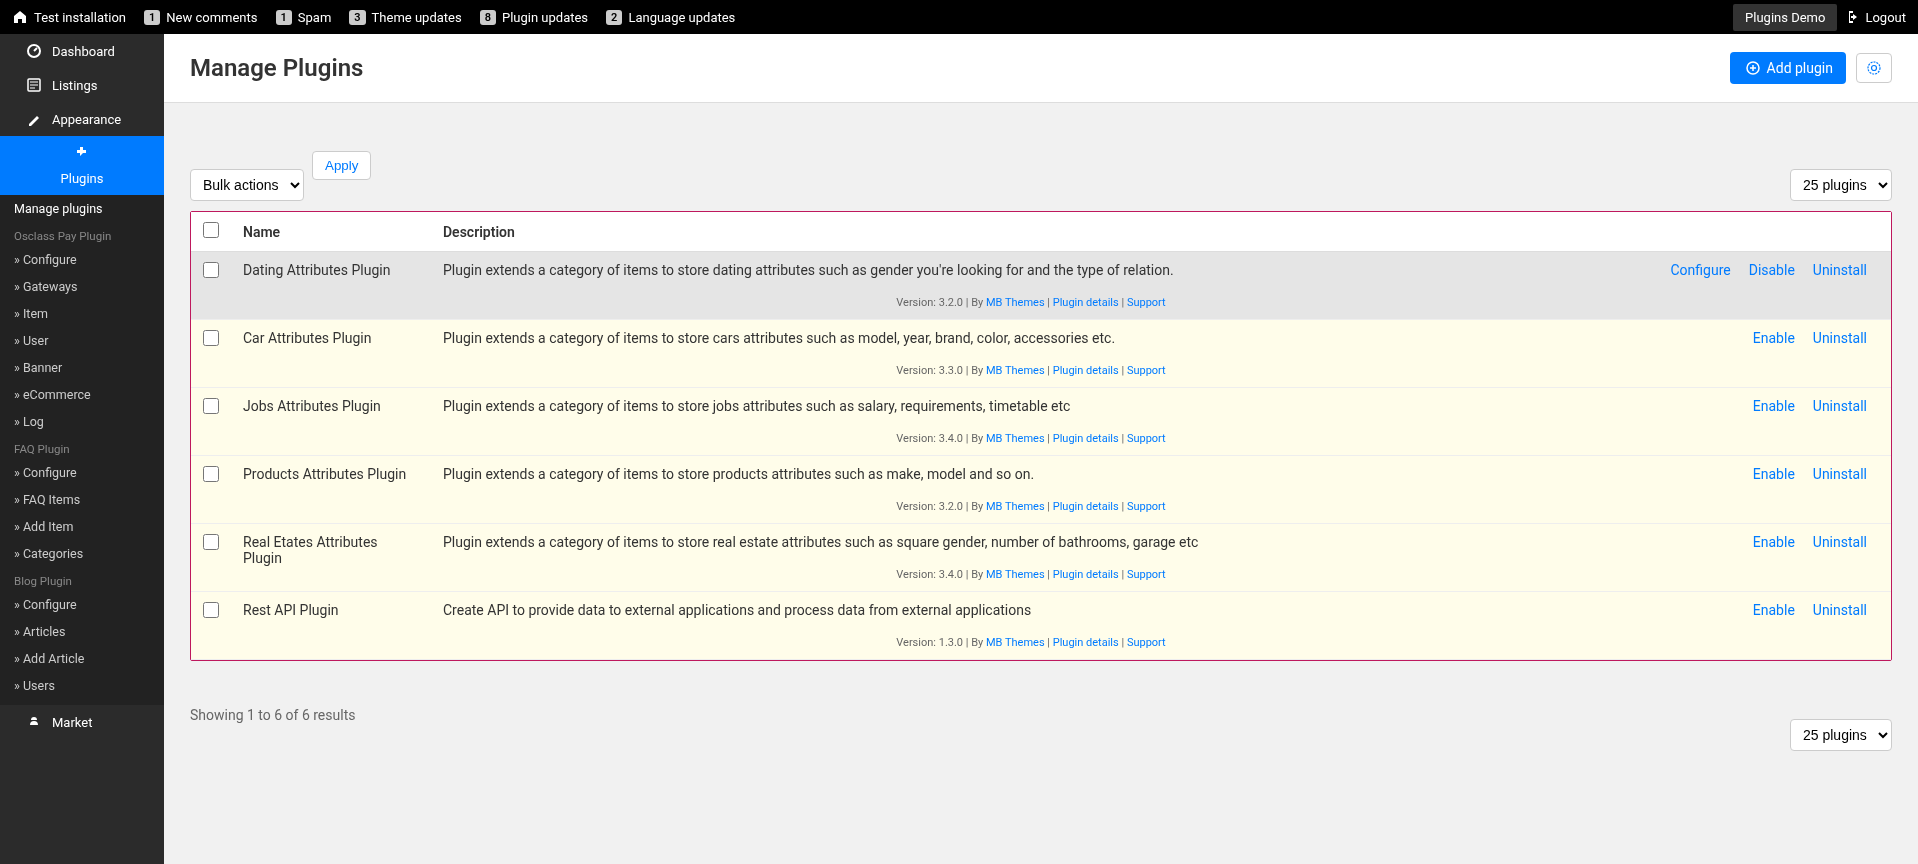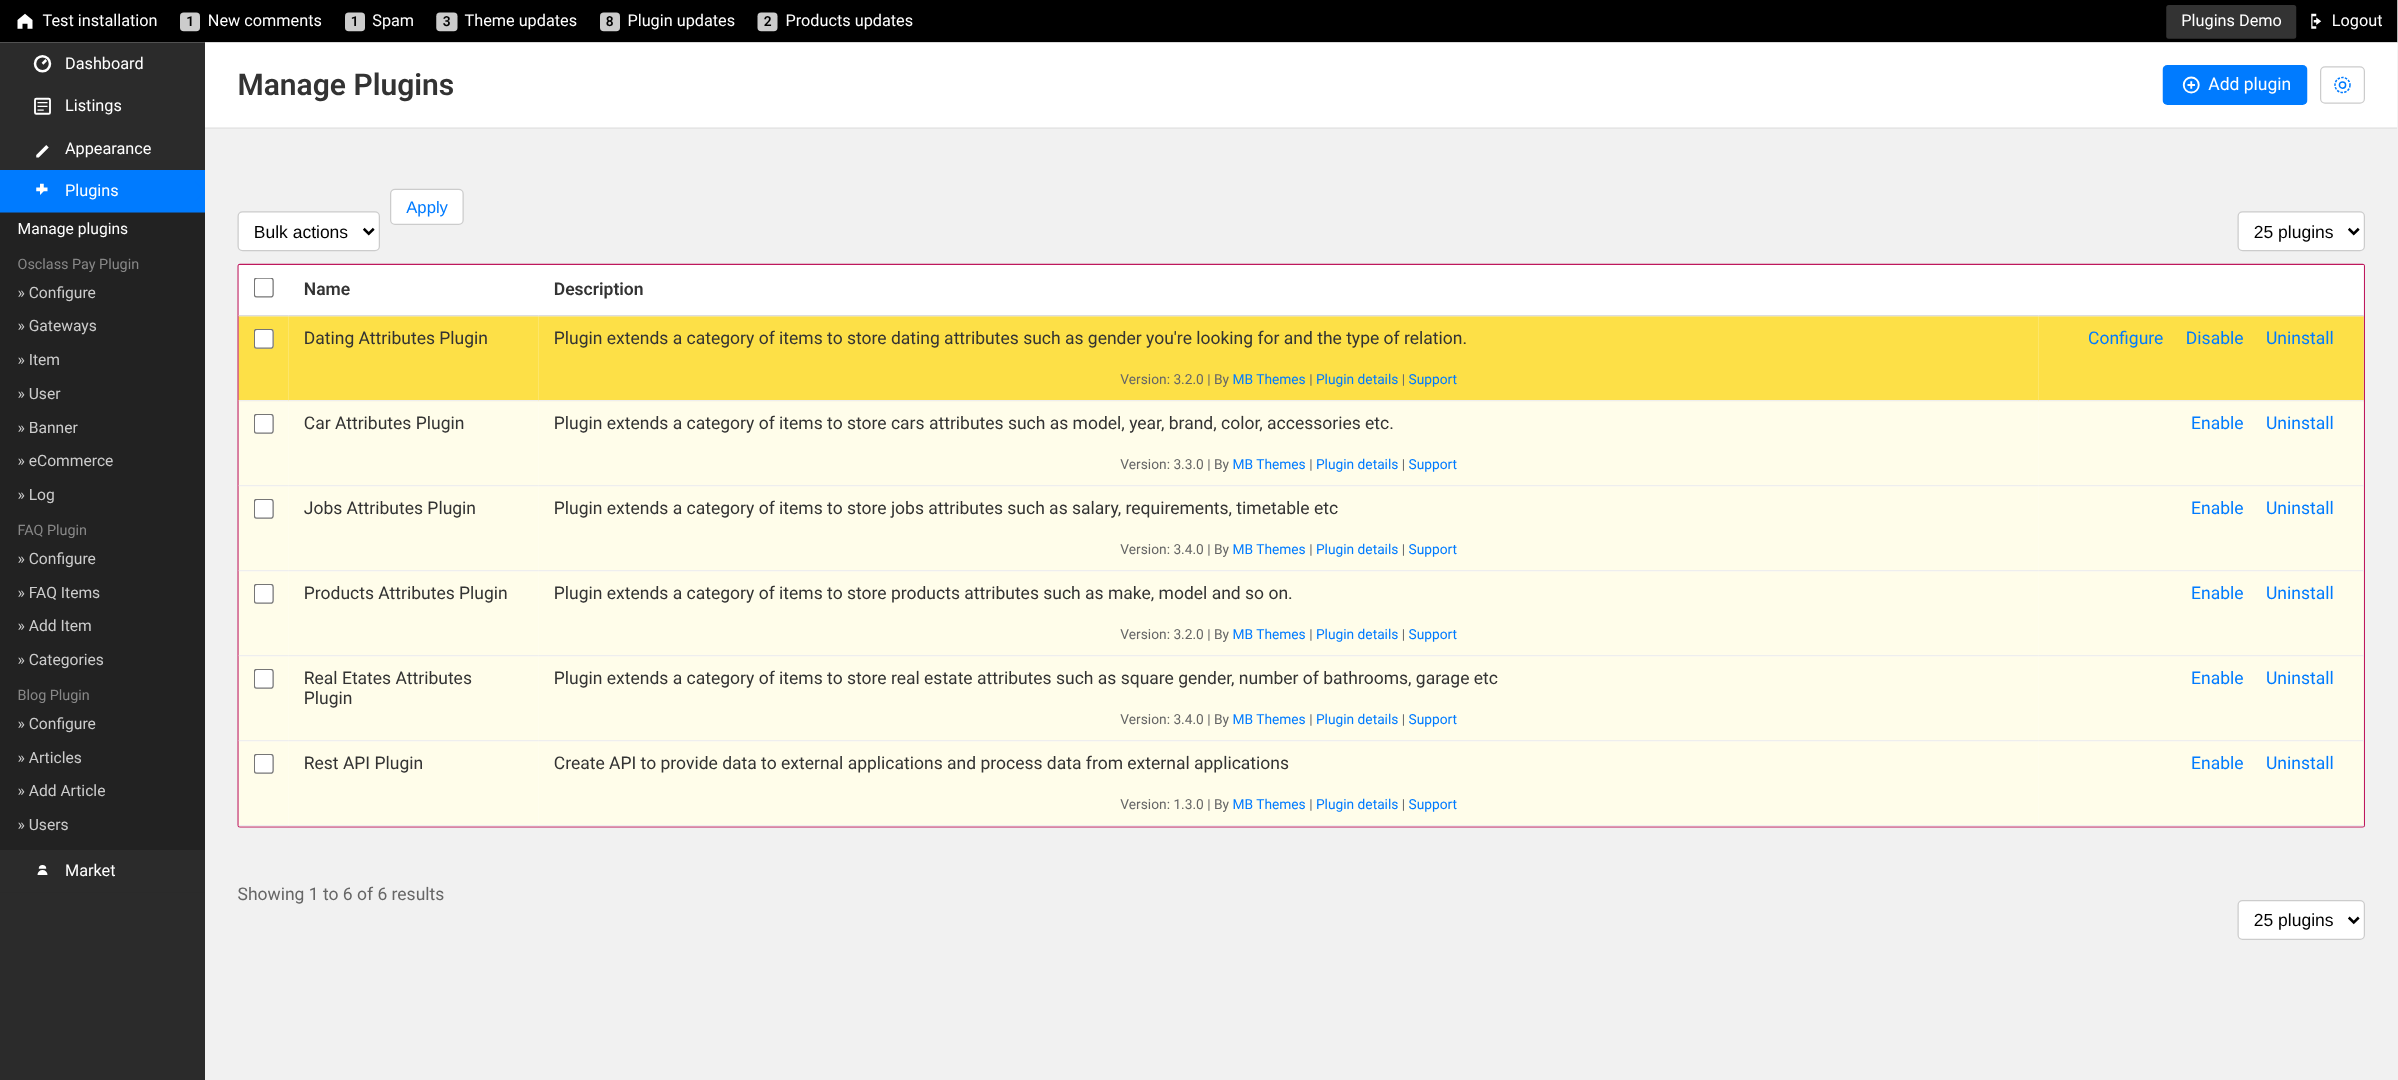--- a/index.html
+++ b/index.html
@@ -13,21 +13,21 @@
 .topbar .site { display: flex; align-items: center; gap: 6px; cursor: pointer; }
 .topbar .nitem { display: flex; align-items: center; gap: 6px; cursor: pointer; }
 .topbar .badge { background: #ccc; color: #000; border-radius: 3px; font-size: 11px; font-weight: 600; padding: 1px 5px; }
 .topbar .demo { background: #333; padding: 6px 12px; border-radius: 2px; }
 
 
 .shell { display: flex; min-height: calc(100vh - 34px); }
 .sidebar { width: 164px; background: #2b2b2b; color: #ccc; font-size: 13px; display: flex; flex-direction: column; }
 .sidebar .nav { padding: 0; }
 .sidebar .nav-item { display: flex; align-items: center; gap: 10px; padding: 9px 26px; cursor: pointer; color: #fff; }
-.sidebar .nav-item.active { background: #007bff; color: #fff; position: relative; }
+.sidebar .nav-item.active { background: #007bff; color: #fff; position: relative; flex-direction: column; }
 .sidebar .nav-item.active::after { content:""; position:absolute; right:-8px; top:50%; transform:translateY(-50%); border:8px solid transparent; border-left-color:#007bff; }
 .sidebar .sub { background: #222; padding-bottom: 6px; }
 .sidebar .sub-item { padding: 6px 14px; cursor: pointer; font-size: 12.5px; color: #ccc; }
 .sidebar .sub-item.sel { color: #fff; }
 .sidebar .sub-head { padding: 7px 14px 3px; font-size: 11.5px; color: #888; }
 .sidebar .scrollpad { flex:1; background:#2b2b2b; }
 
 
 .main { flex: 1; background: #f1f1f1; display:flex; flex-direction:column; }
 .headrow { background: #fff; display: flex; align-items: center; padding: 18px 26px; border-bottom: 1px solid #ddd; }
@@ -42,21 +42,21 @@
 select { padding: 6px 8px; border: 1px solid #ccc; border-radius: 4px; font-size: 14px; background:#fff;margin-top:40px; }
 .apply { border: 1px solid #ccc; background: #fff; color: #007bff; padding: 6px 12px; border-radius: 4px; cursor: pointer; }
 .search { border: 1px solid #ccc; border-radius: 4px; display:flex; overflow:hidden; }
 .search input { border:none; padding:6px 10px; font-size:14px; width:190px; outline:none; }
 .search button { border:none; border-left:1px solid #ccc; background:#f8f9fa; color:#007bff; padding:6px 14px; cursor:pointer; }
 
 .table-wrap { margin: 0 26px; background:#fff; border:1px solid #be185d; border-radius:2px; }
 table { width:100%; border-collapse: collapse; }
 thead th { text-align:left; font-weight:600; padding:10px 12px; border-bottom:1px solid #ddd; background:#fff; }
 tbody td { padding:10px 12px; border-bottom:1px solid #eee; vertical-align:top; }
-tbody tr.enabled { background:#fde047; }
+tbody tr.enabled { background:#e5e5e5; }
 tbody tr.disabled { background:#fffdea; }
 td.chk { width:34px; text-align:center; }
 td.name { width:200px; }
 td.actions { text-align:right; white-space:nowrap; padding-right:24px; width: 260px;}
 td.actions a { margin-left: 18px; }
 .meta { color:#666; font-size:11px; margin-top:18px;text-align:center; }
 .meta a { color:#007bff; }
 
 .footrow { display:flex; align-items:center; padding:18px 26px; color:#666; }
 .footrow .sp { flex:1; }
@@ -92,21 +92,21 @@
         <div class="nitem">
           <span class="badge">3</span>
           <span>Theme updates</span>
         </div>
         <div class="nitem">
           <span class="badge">8</span>
           <span>Plugin updates</span>
         </div>
         <div class="nitem">
           <span class="badge">2</span>
-          <span>Products updates</span>
+          <span>Language updates</span>
         </div>
       </div>
   </div>
   <div class="right">
     <div class="demo">Plugins Demo</div>
     <div class="site">
       <span class="ic">
         <svg viewBox="0 0 16 16" fill="#fff">
             <path d="M6 2h4v2H7v8h3v2H6zM10 5l4 3-4 3V9H8V7h2z"></path>
           </svg>

